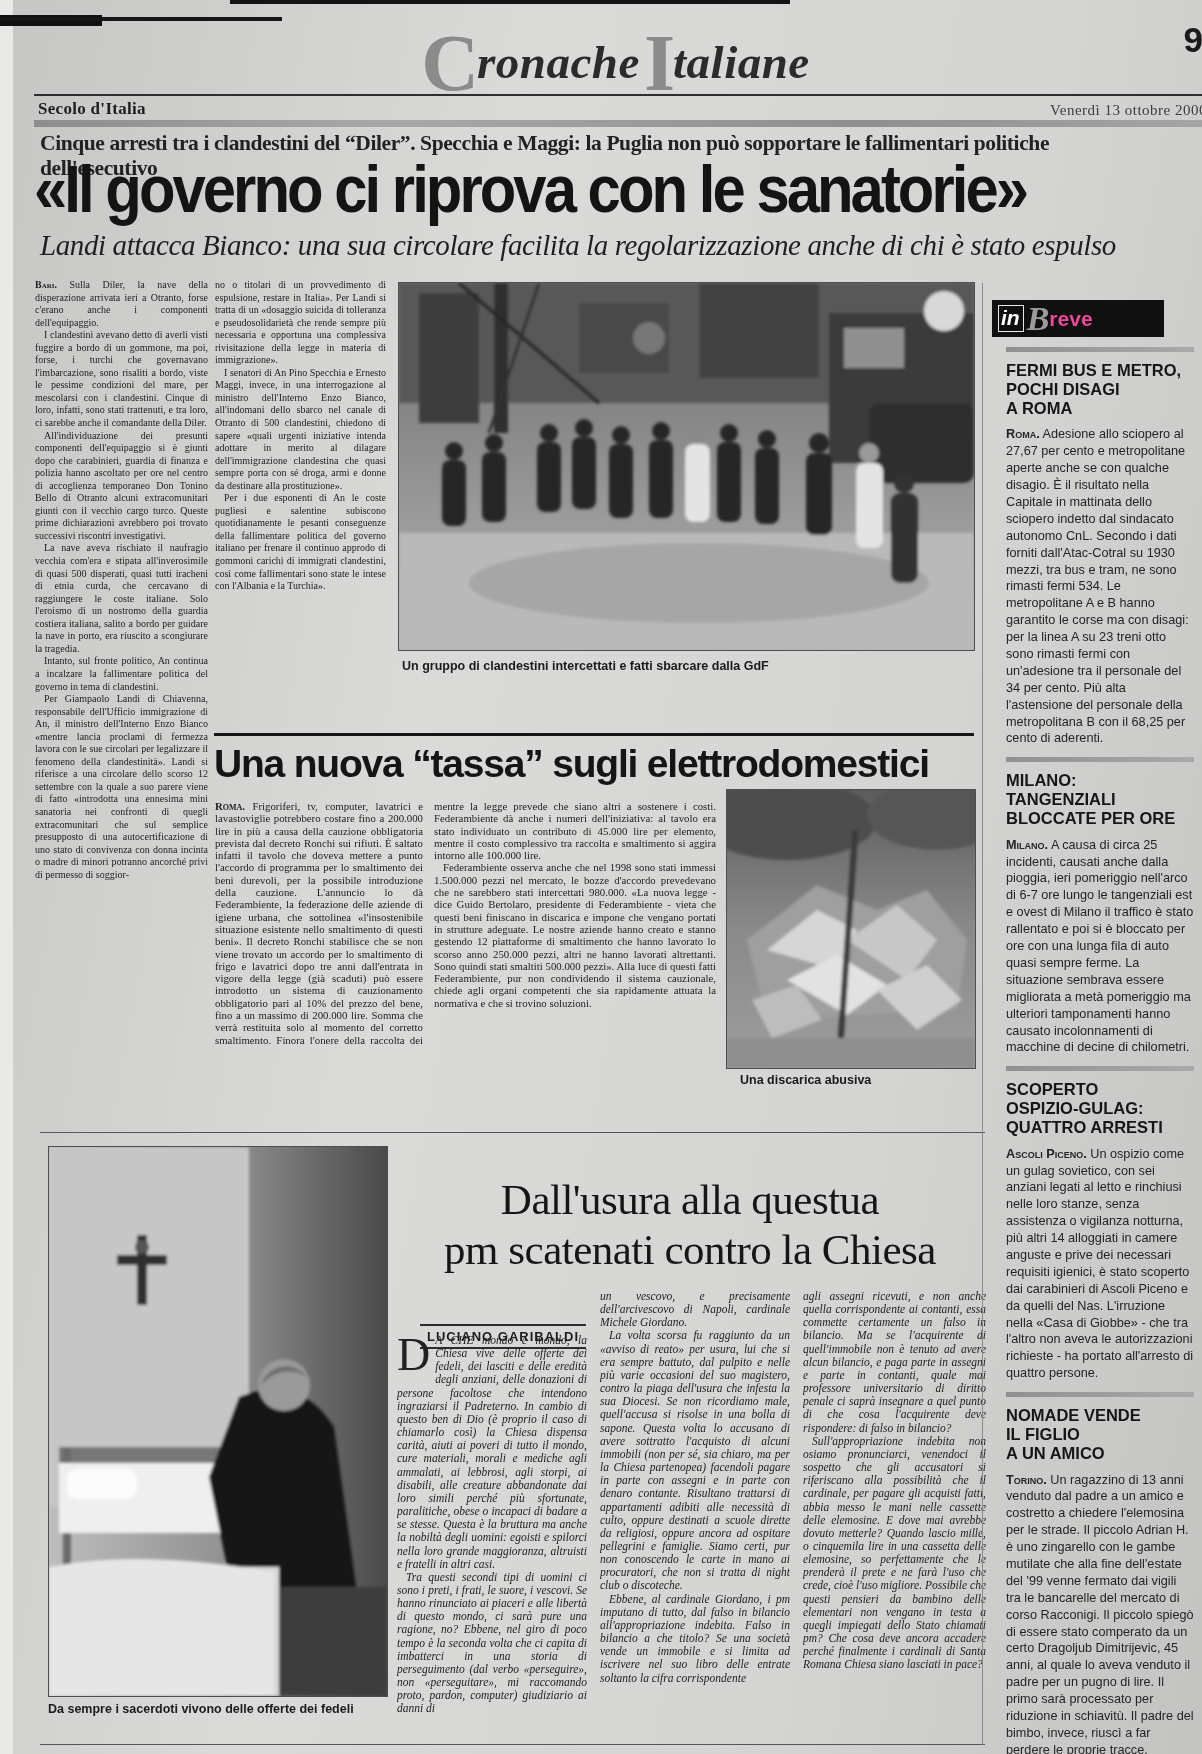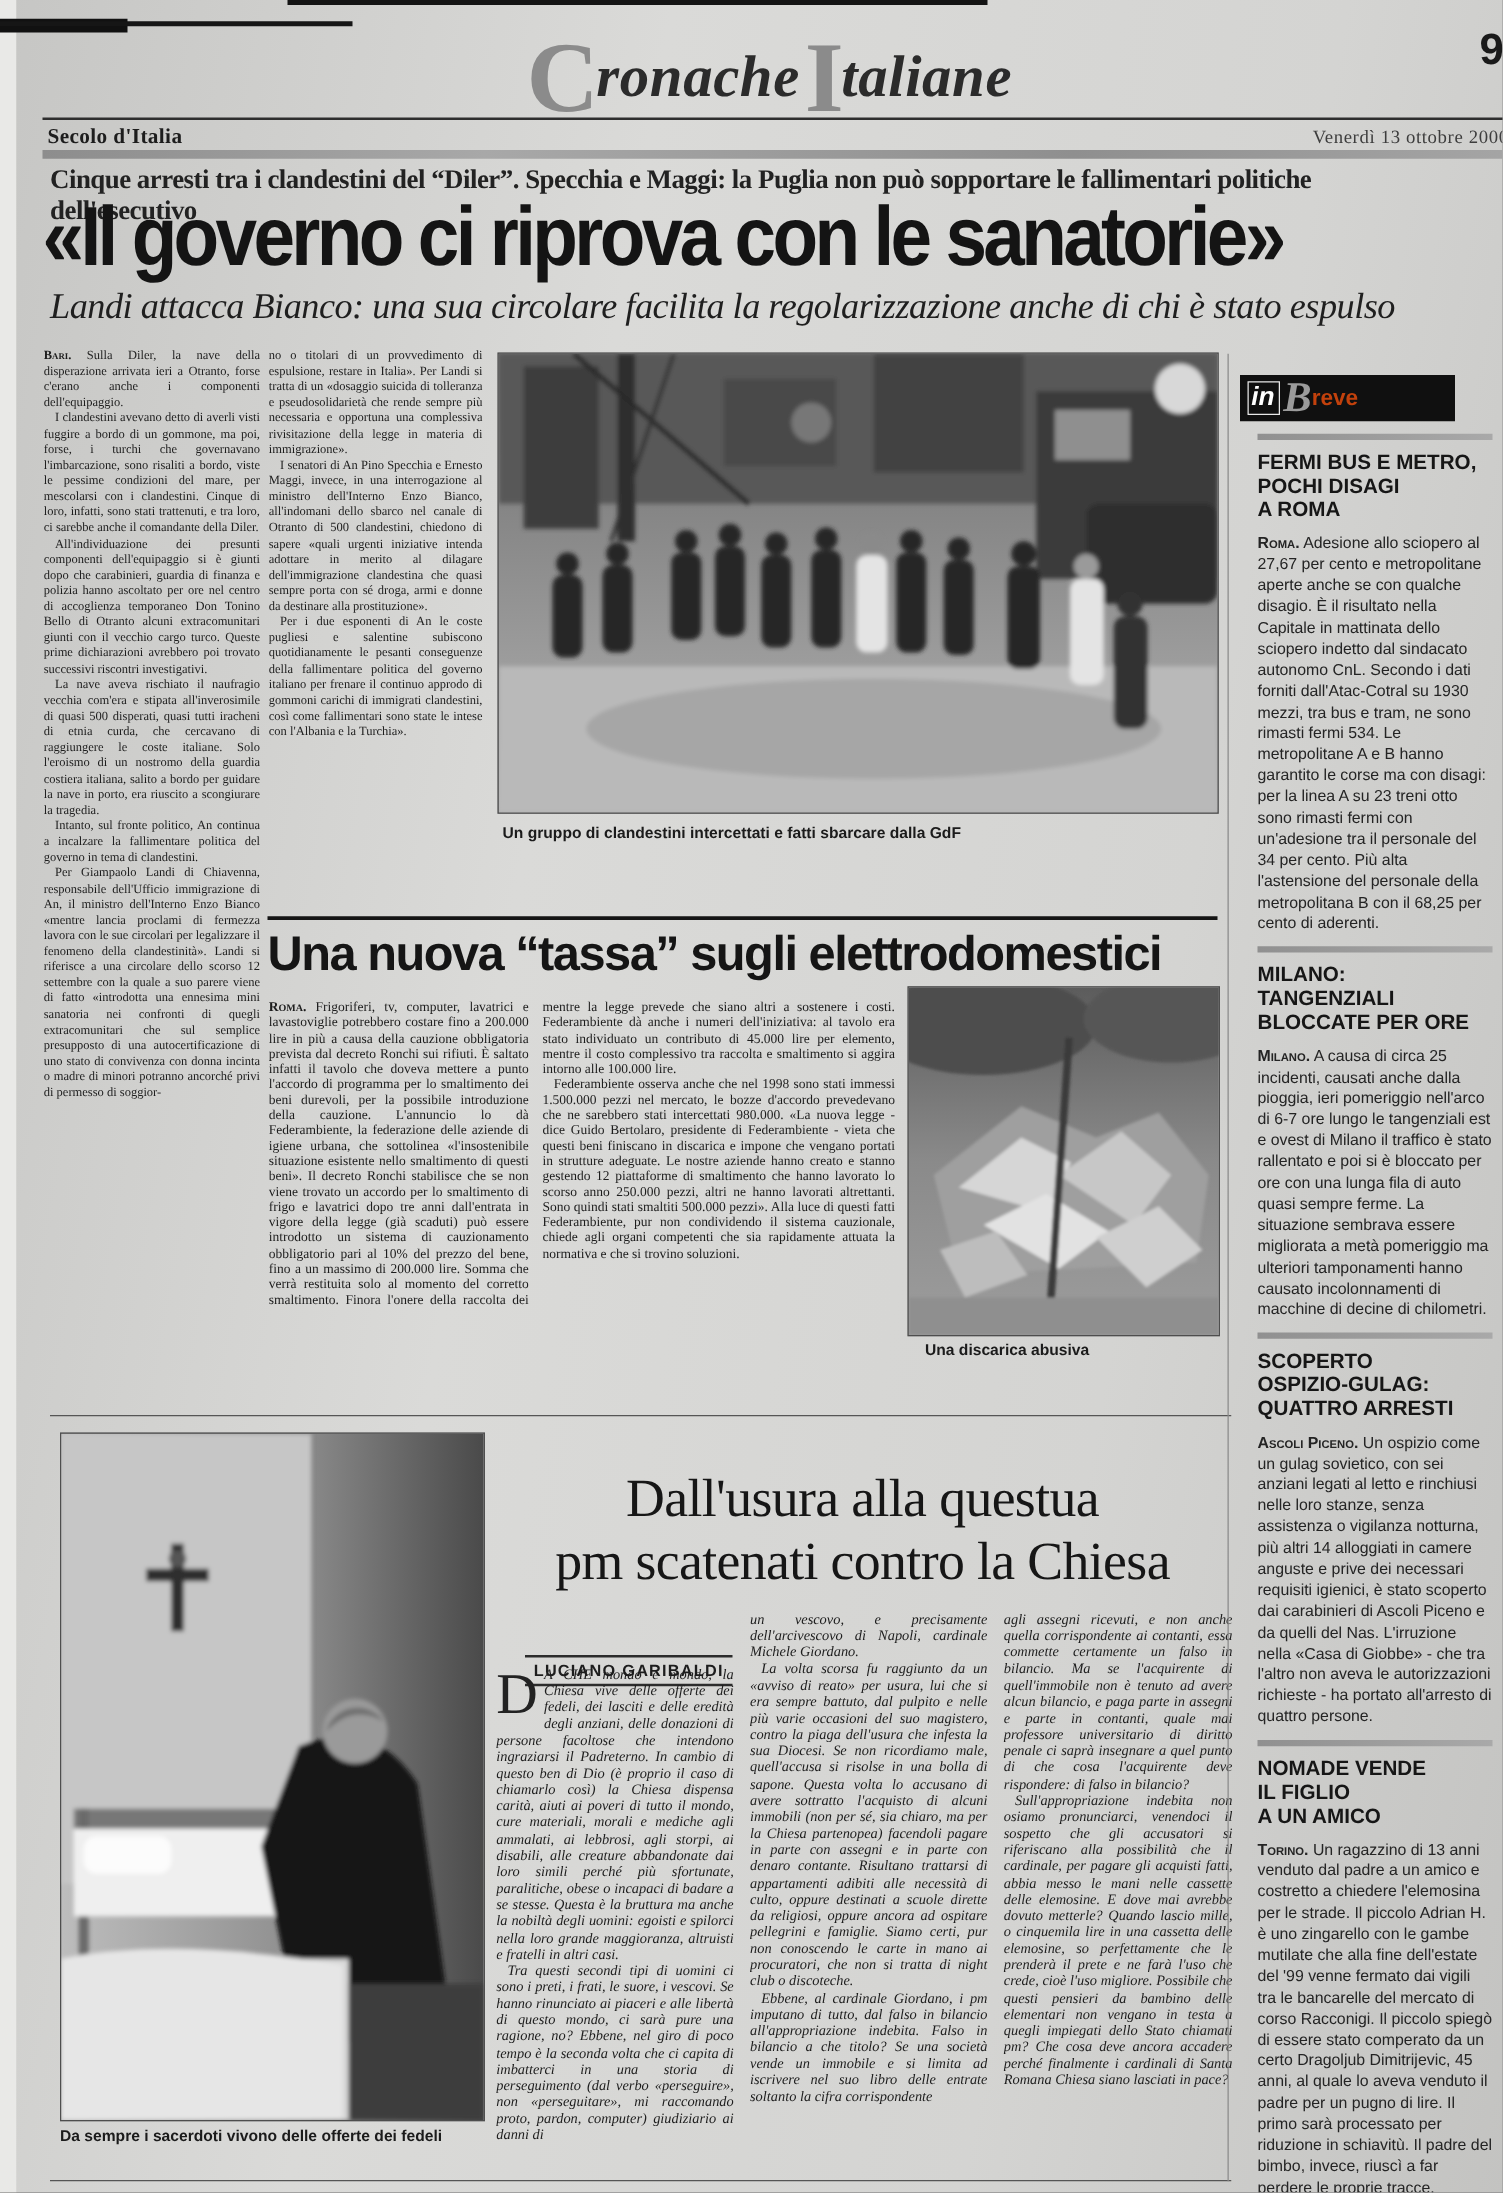--- a/index.html
+++ b/index.html
@@ -73,21 +73,21 @@
            padding:2px 5px 0 0;color:#222;}
 
   .sb-divider{position:absolute;left:982px;top:283px;width:1px;height:1462px;background:#8a8a8a;}
   .sidebar{position:absolute;left:992px;top:300px;width:202px;}
   .sb-logo{width:172px;height:37px;background:#101010;display:flex;align-items:center;
            padding-left:6px;box-sizing:border-box;margin-bottom:4px;}
   .sb-logo-in{font-family:"Liberation Sans",sans-serif;font-weight:bold;font-style:italic;font-size:21px;
               color:#fff;border:1.5px solid #e8e8e8;padding:0 3px 1px 2px;margin-right:3px;}
   .sb-logo-b{font-family:"Liberation Serif",serif;font-style:italic;font-weight:bold;font-size:34px;
              color:#9b9b9b;line-height:30px;}
-  .sb-logo-reve{font-family:"Liberation Sans",sans-serif;font-weight:bold;font-size:18px;color:#c2410c;}
+  .sb-logo-reve{font-family:"Liberation Sans",sans-serif;font-weight:bold;font-size:21px;color:#ec4899;}
   .sb-sec{margin-bottom:6px;margin-left:14px;}
   .sb-rule{height:5px;background:linear-gradient(90deg,#909090,#a9a9a9);margin:10px 0 9px;}
   .sb-title{font-family:"Liberation Sans",sans-serif;font-weight:bold;font-size:16.5px;line-height:1.14;
             color:#161616;white-space:pre-line;margin:0 0 9px;}
   .sb-body{font-family:"Liberation Sans",sans-serif;font-size:12.7px;line-height:1.33;color:#242424;}
   .sb-city{font-weight:bold;font-variant:small-caps;}
 </style>
 </head>
 <body>
 

